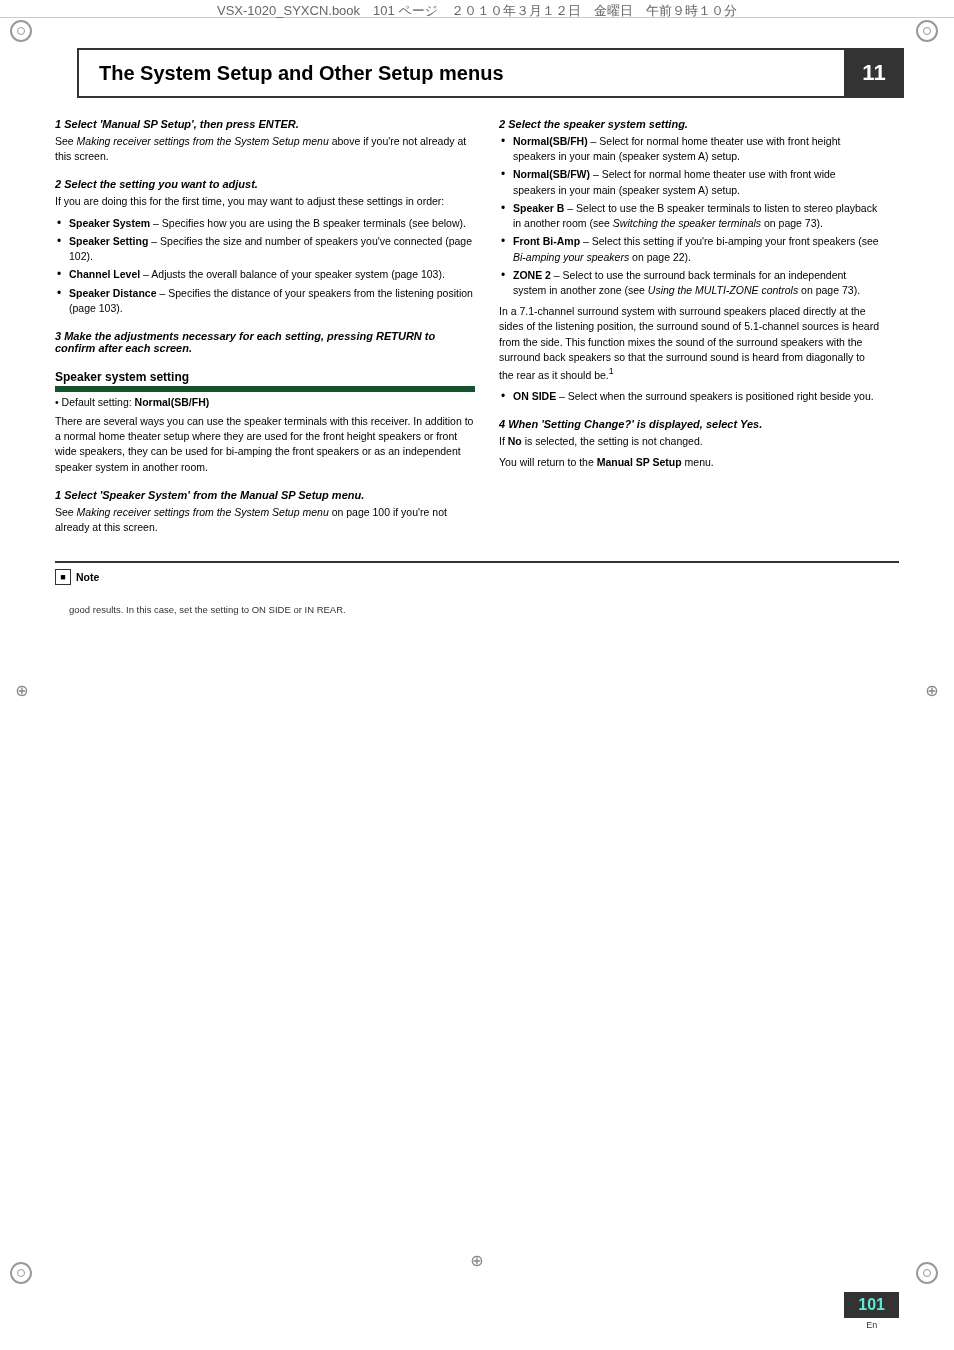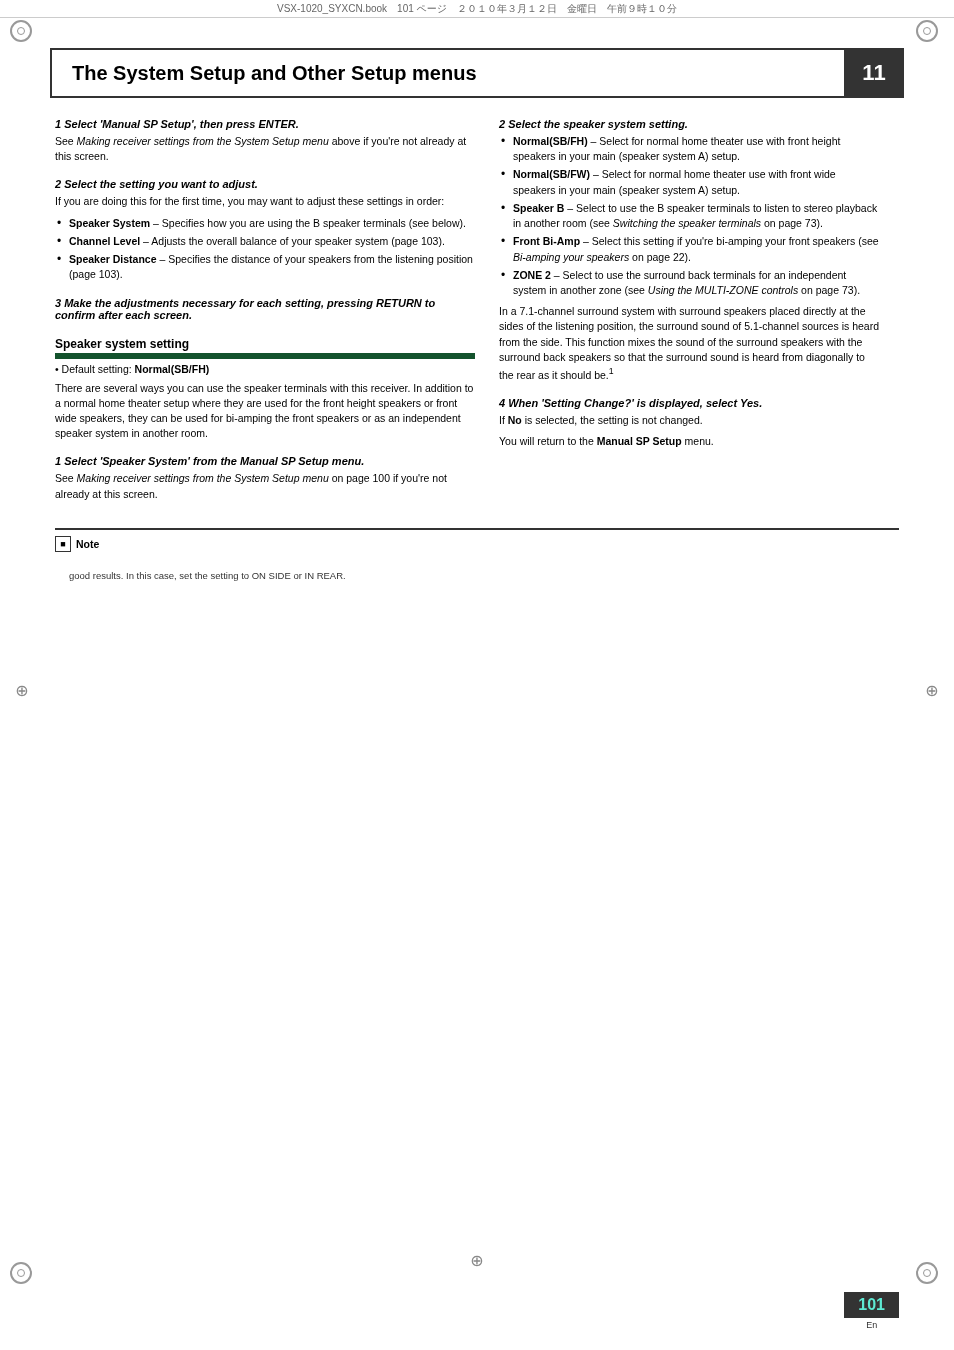--- a/index.html
+++ b/index.html
@@ -23,21 +23,21 @@
 
     
     .top-strip {
       height: 18px;
       background: #fff;
       border-bottom: 1px solid #ccc;
       width: 100%;
       position: relative;
     }
     .file-info {
-      font-size: 10px;
+      font-size: 13px;
       color: #666;
       text-align: center;
       padding-top: 2px;
     }
 
     
     .corner-decoration {
       position: absolute;
       width: 28px;
       height: 28px;
@@ -78,20 +78,21 @@
     .chapter-title-box {
       flex: 1;
       border: 2px solid #333;
       border-right: none;
       padding: 8px 20px;
       font-size: 20px;
       font-weight: bold;
       background: #fff;
       display: flex;
       align-items: center;
+      margin-left: 27px;
     }
 
     .chapter-number-box {
       background: #333;
       color: #fff;
       font-size: 22px;
       font-weight: bold;
       padding: 12px 18px;
       display: flex;
       align-items: center;
@@ -281,20 +282,23 @@
       </div>
 
       <div class="step-heading">2   Select the setting you want to adjust.</div>
       <div class="step-text">If you are doing this for the first time, you may want to adjust these settings in order:</div>
 
       <ul class="bullet-list">
         <li>
           <span class="bullet-bold">Speaker System</span> – Specifies how you are using the B speaker terminals (see below).
         </li>
         <li>
+          <span class="bullet-bold">Speaker Setting</span> – Specifies the size and number of speakers you've connected (page 102).
+        </li>
+        <li>
           <span class="bullet-bold">Channel Level</span> – Adjusts the overall balance of your speaker system (page 103).
         </li>
         <li>
           <span class="bullet-bold">Speaker Distance</span> – Specifies the distance of your speakers from the listening position (page 103).
         </li>
       </ul>
 
       <div class="step-heading">3   Make the adjustments necessary for each setting, pressing RETURN to confirm after each screen.</div>
 
       <div class="section-heading">Speaker system setting</div>
@@ -333,20 +337,23 @@
           <span class="bullet-bold">ZONE 2</span> – Select to use the surround back terminals for an independent system in another zone (see <span class="step-italic">Using the MULTI-ZONE controls</span> on page 73).
         </li>
       </ul>
 
 
       <div class="step-text">
         In a 7.1-channel surround system with surround speakers placed directly at the sides of the listening position, the surround sound of 5.1-channel sources is heard from the side. This function mixes the sound of the surround speakers with the surround back speakers so that the surround sound is heard from diagonally to the rear as it should be.<sup>1</sup>
       </div>
 
       <ul class="bullet-list">
+        <li>
+          <span class="bullet-bold">ON SIDE</span> – Select when the surround speakers is positioned right beside you.
+        </li>
       </ul>
 
       <div class="step-heading">4   When 'Setting Change?' is displayed, select Yes.</div>
       <div class="step-text">
         If <strong>No</strong> is selected, the setting is not changed.
       </div>
       <div class="step-text">
         You will return to the <strong>Manual SP Setup</strong> menu.
       </div>
 

